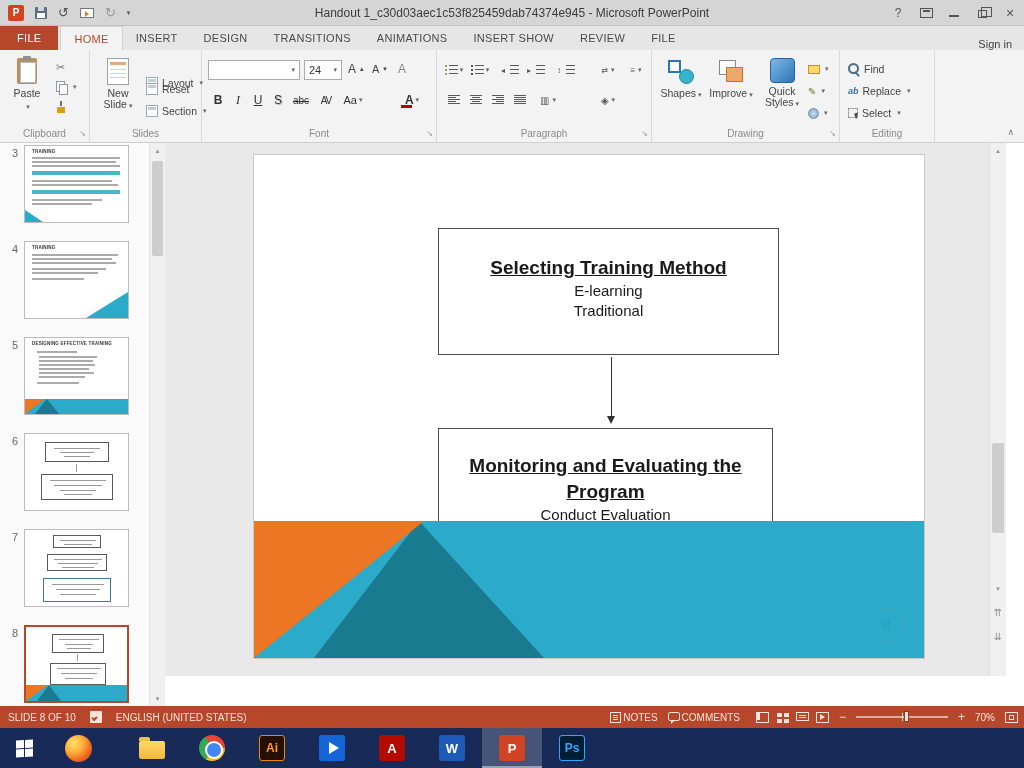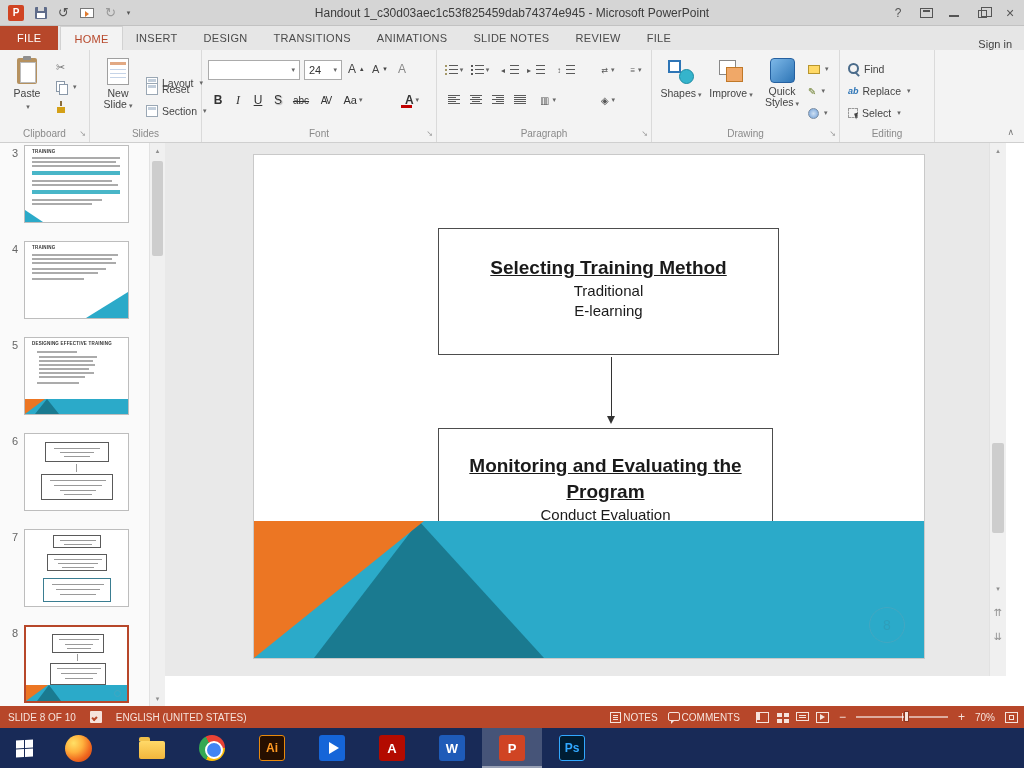--- a/index.html
+++ b/index.html
@@ -224,21 +224,21 @@
     </div>
   </div>
 
   <div id="tabrow">
     <span class="rtab file">FILE</span>
     <span class="rtab active">HOME</span>
     <span class="rtab">INSERT</span>
     <span class="rtab">DESIGN</span>
     <span class="rtab">TRANSITIONS</span>
     <span class="rtab">ANIMATIONS</span>
-    <span class="rtab">SLIDE NOTES</span>
+    <span class="rtab">INSERT SHOW</span>
     <span class="rtab">REVIEW</span>
     <span class="rtab">FILE</span>
     <span id="signin">Sign in</span>
   </div>
 
   <div id="ribbon">
 
     <div class="rgroup" style="left:0;width:90px">
       <div class="bigbtn" style="left:4px">
         <div class="clipb"></div>
@@ -539,22 +539,22 @@
       <span class="sthumb" style="top:18px;width:11px;height:95px"></span>
       <span class="sarrow-btn" style="bottom:0;top:auto">▾</span>
     </div>
   </div>
 
   <div id="canvas">
     <div id="slide">
 
       <div class="sbox" id="sbox1">
         <div class="sbox-title">Selecting Training Method</div>
+        <div class="sbox-line">E-learning</div>
         <div class="sbox-line">Traditional</div>
-        <div class="sbox-line">E-learning</div>
       </div>
 
       <div class="sarrow">
         <span class="sline"></span>
         <span class="shead"></span>
       </div>
 
       <div class="sbox" id="sbox2">
         <div class="sbox-title" style="padding:0 10px">Monitoring and Evaluating the Program</div>
         <div class="sbox-line">Conduct Evaluation</div>

